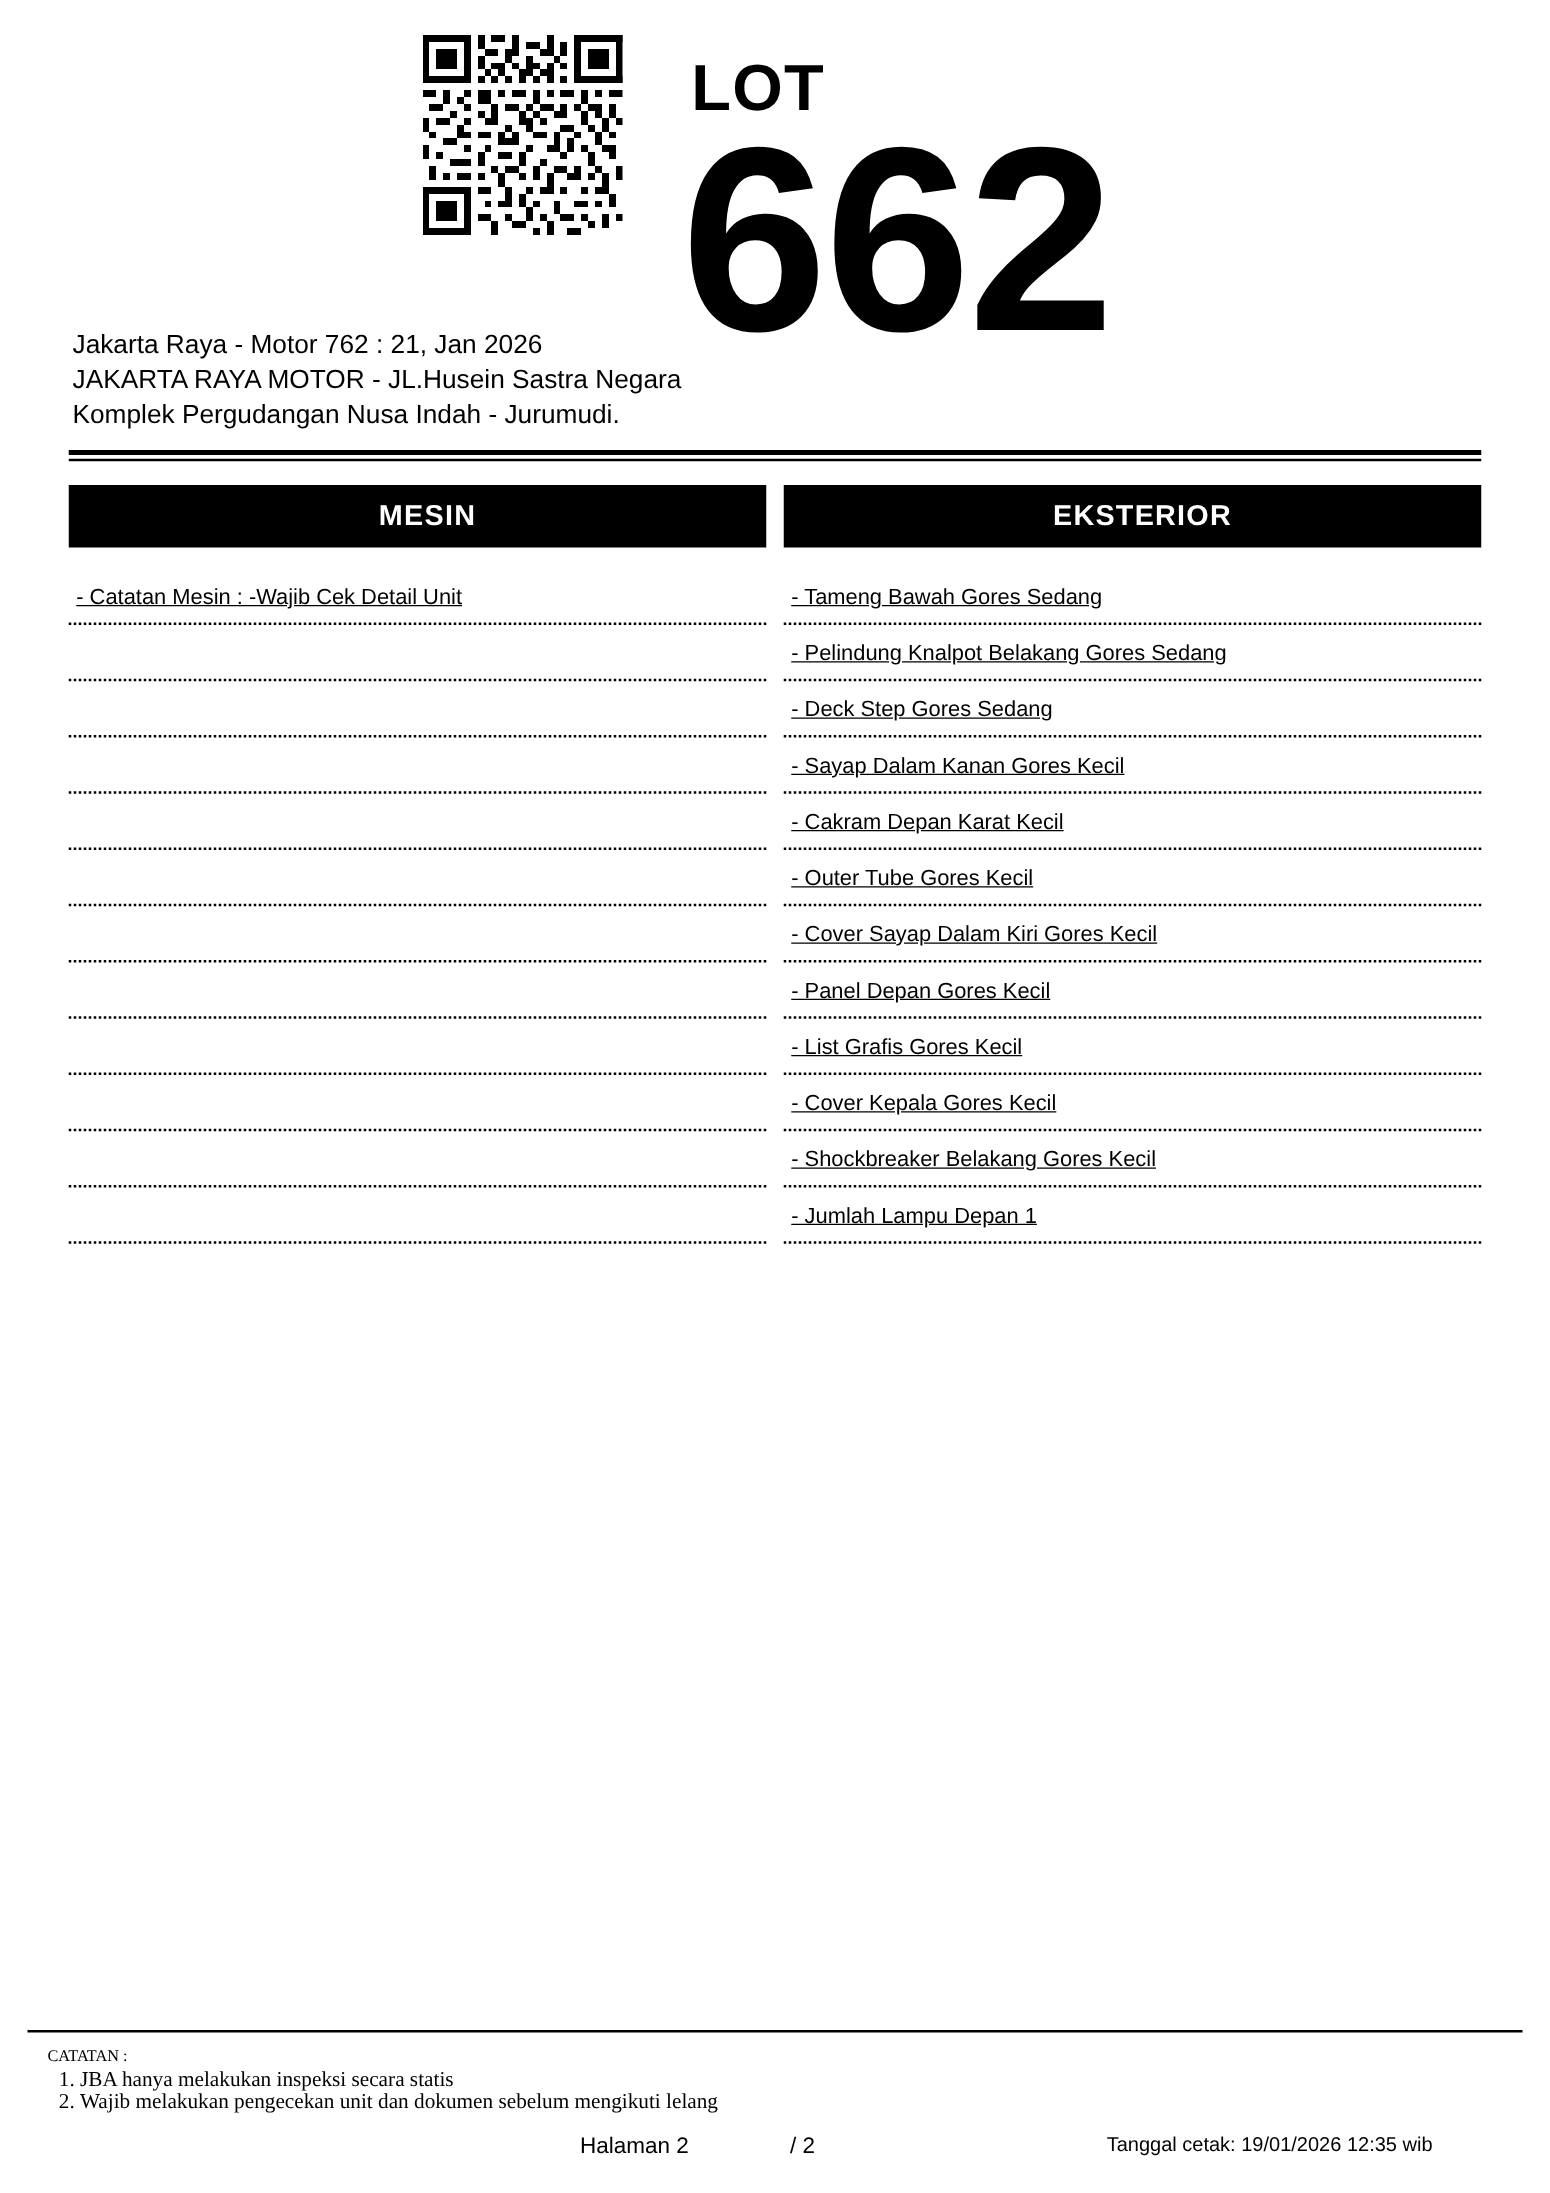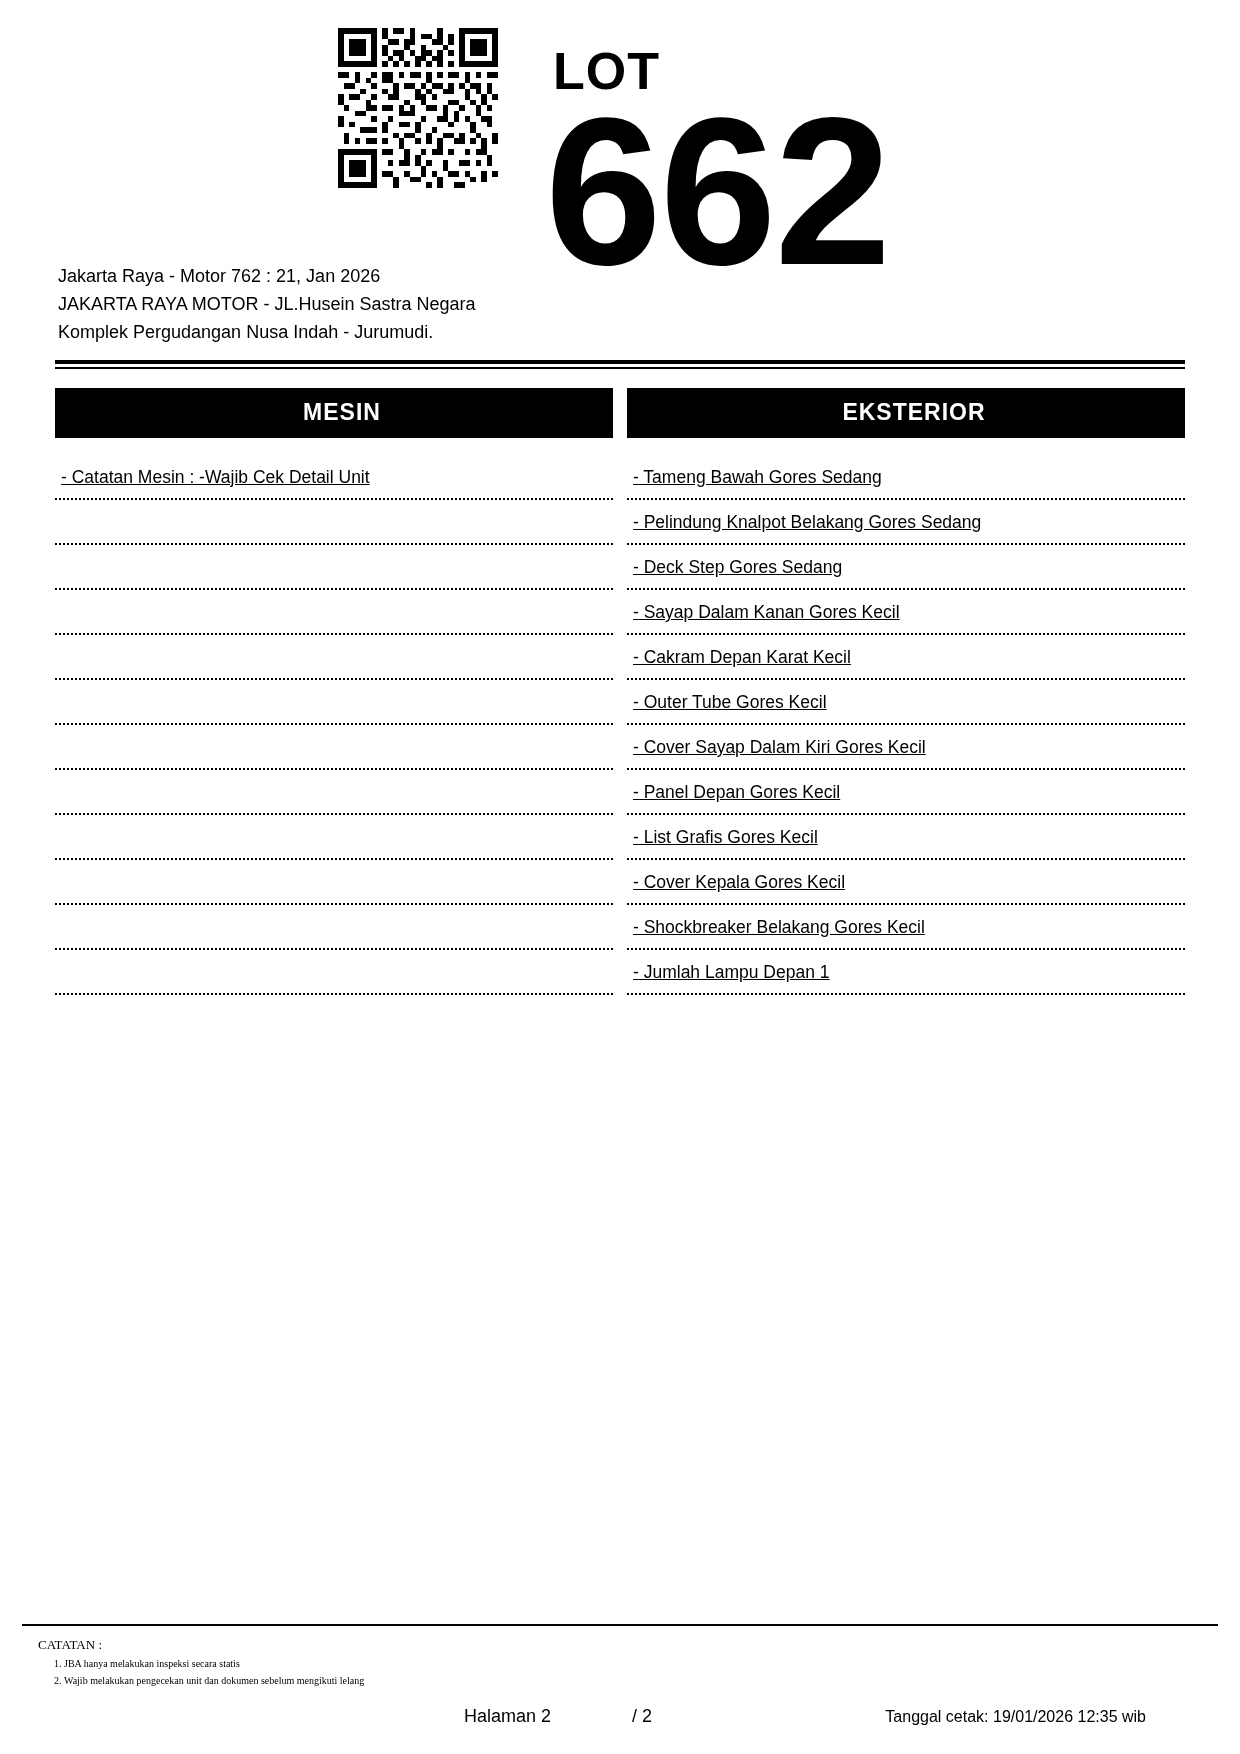--- a/index.html
+++ b/index.html
@@ -56,21 +56,21 @@
     font-weight: bold;
     line-height: 190px;
     letter-spacing: -2px;
     margin: 0;
   }
 
   .addr {
     position: absolute;
     left: 58px;
     top: 262px;
-    font-size: 18px;
+    font-size: 21px;
     line-height: 28px;
   }
   .addr div { white-space: nowrap; }
 
   .rule-top {
     position: absolute;
     left: 55px;
     top: 360px;
     width: 1130px;
     height: 4px;
@@ -137,21 +137,21 @@
     top: 1636px;
     font-size: 12.5px;
     line-height: 17px;
     font-family: Liberation Serif, serif;
   }
   .catatan .t { font-size: 13px; }
   .catatan ol {
     margin: 2px 0 0 0;
     padding-left: 26px;
   }
-  .catatan li { font-size: 10px; }
+  .catatan li { font-size: 17px; }
 
   .pagenum {
     position: absolute;
     left: 464px;
     top: 1706px;
     font-size: 18px;
   }
   .pagetot {
     position: absolute;
     left: 632px;

